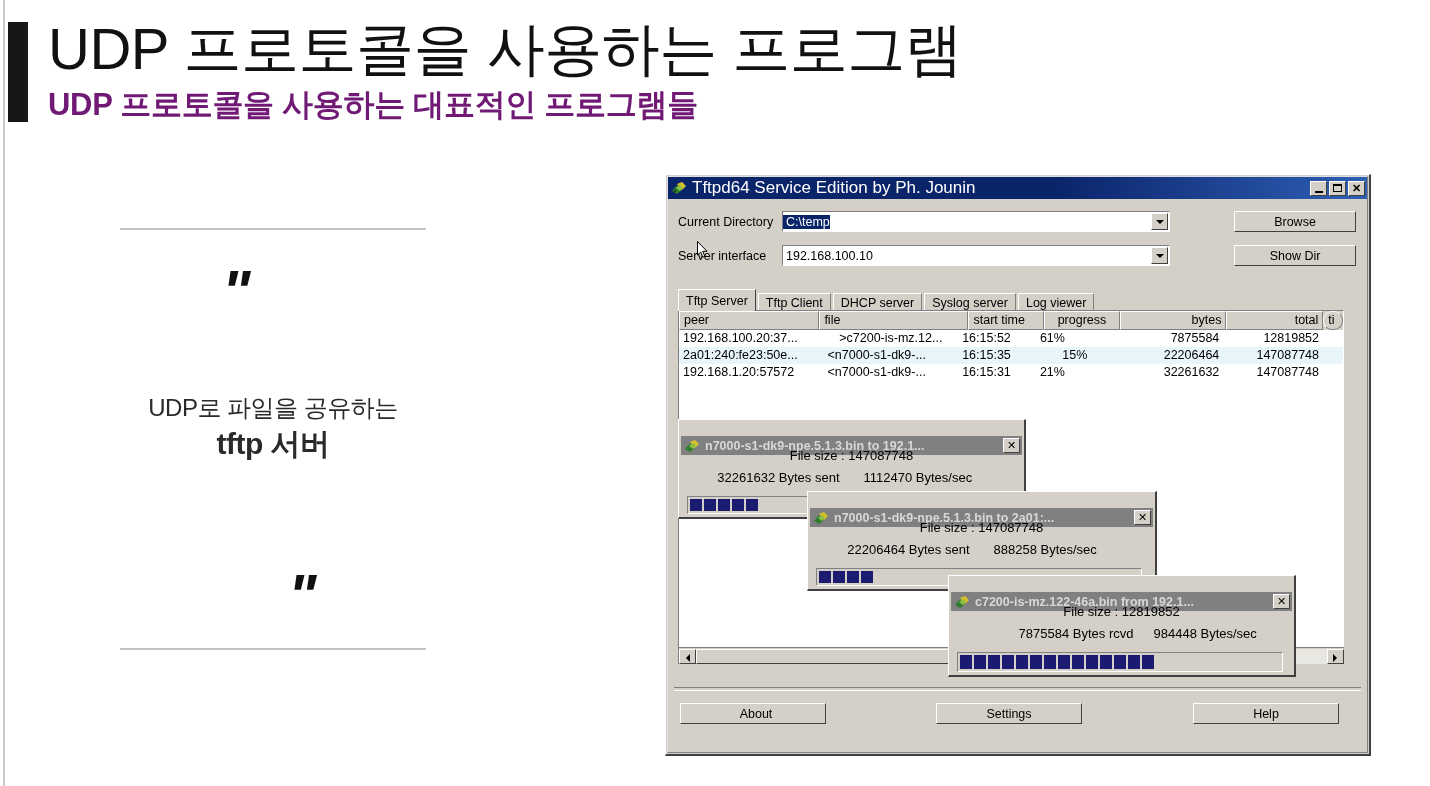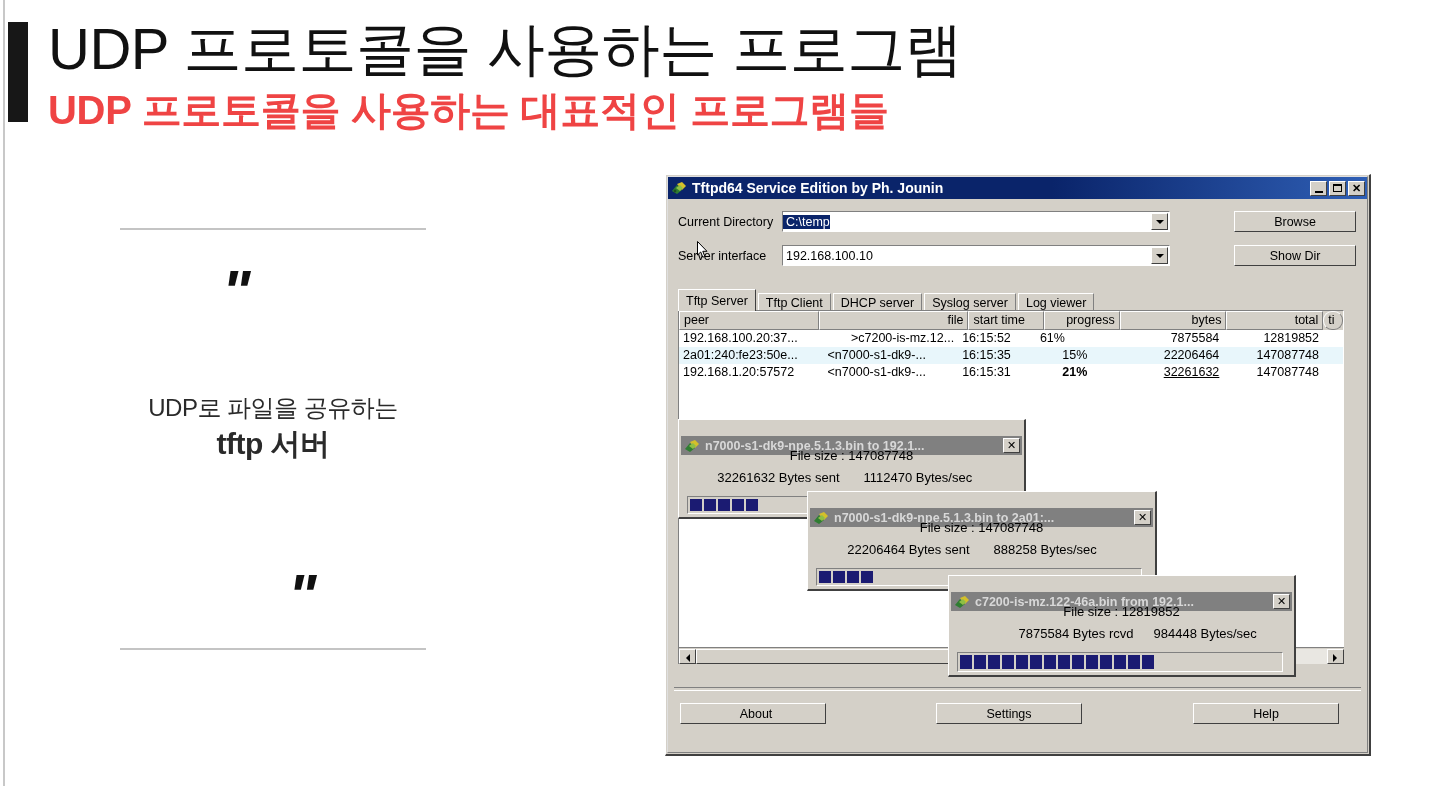--- a/index.html
+++ b/index.html
@@ -24,23 +24,23 @@
     background: #171717;
   }
   .slide-title {
     position: absolute; left: 48px; top: 18px;
     font-size: 58px; line-height: 1.06;
     font-weight: 400; letter-spacing: -0.5px;
     color: #111; white-space: nowrap;
   }
   .slide-subtitle {
     position: absolute; left: 48px; top: 88px;
-    font-size: 40px; line-height: 1.12;
+    font-size: 31px; line-height: 1.12;
     font-weight: 700; letter-spacing: -0.3px;
-    color: #ef4444; white-space: nowrap;
+    color: #701a75; white-space: nowrap;
   }
 
   
   .quote-block { position: absolute; left: 120px; top: 228px; width: 306px; }
   .quote-rule { width: 306px; height: 2px; background: #c4c4c4; }
   .quote-rule-bottom {
     position: absolute; left: 120px; top: 648px;
     width: 306px; height: 2px; background: #c4c4c4;
   }
   .quote-mark {
@@ -84,21 +84,21 @@
     position: absolute; left: 2px; top: 2px; right: 2px; height: 22px;
     background: linear-gradient(to right, #0a246a 0%, #0a246a 55%, #2f5fb5 100%);
     display: flex; align-items: center; padding: 0 2px 0 3px;
     box-sizing: border-box;
   }
   .title-icon {
     width: 16px; height: 16px; flex: 0 0 16px; margin-right: 5px;
     position: relative;
   }
   .titlebar-text {
-    color: #ffffff; font-weight: 700; font-size: 14px;
+    color: #ffffff; font-weight: 400; font-size: 17px;
     white-space: nowrap; flex: 1 1 auto; overflow: hidden;
   }
   .titlebar-buttons { display: flex; gap: 2px; align-items: center; }
   .tb-btn {
     width: 17px; height: 15px; background: #d4d0c8;
     border-top: 1px solid #ffffff; border-left: 1px solid #ffffff;
     border-right: 1px solid #404040; border-bottom: 1px solid #404040;
     position: relative; box-sizing: border-box;
     font-size: 10px; line-height: 13px; text-align: center;
     color: #000; font-family: "Liberation Sans", sans-serif;
@@ -311,52 +311,52 @@
       <div class="tab active">Tftp Server</div>
       <div class="tab">Tftp Client</div>
       <div class="tab">DHCP server</div>
       <div class="tab">Syslog server</div>
       <div class="tab">Log viewer</div>
     </div>
 
   <div class="listview">
     <div class="lv-header" id="lvhead">
         <div class="lv-th" style="width: 145px; text-align: left;">peer</div>
-        <div class="lv-th" style="width: 154px; text-align: right;">file</div>
+        <div class="lv-th" style="width: 154px; text-align: left;">file</div>
         <div class="lv-th" style="width: 78px; text-align: left;">start time</div>
-        <div class="lv-th" style="width: 78px; text-align: right;">progress</div>
+        <div class="lv-th" style="width: 78px; text-align: center;">progress</div>
         <div class="lv-th" style="width: 110px; text-align: right;">bytes</div>
         <div class="lv-th" style="width: 100px; text-align: right;">total</div>
         <div class="lv-th" style="width: 20px; text-align: left; border-radius: 9px;">ti</div>
       </div>
     <div id="lvbody">
         <div class="lv-row">
           <div class="lv-td" style="width: 145px; text-align: left;">192.168.100.20:37...</div>
-          <div class="lv-td" style="width: 135px; text-align: right;">&gt;c7200-is-mz.12...</div>
+          <div class="lv-td" style="width: 135px; text-align: center;">&gt;c7200-is-mz.12...</div>
           <div class="lv-td" style="width: 78px; text-align: left;">16:15:52</div>
           <div class="lv-td" style="width: 78px; text-align: left;">61%</div>
           <div class="lv-td" style="width: 110px; text-align: right;">7875584</div>
           <div class="lv-td" style="width: 100px; text-align: right;">12819852</div>
           <div class="lv-td" style="width: 20px; text-align: left;"></div>
         </div>
         <div class="lv-row alt">
           <div class="lv-td" style="width: 145px; text-align: left;">2a01:240:fe23:50e...</div>
           <div class="lv-td" style="width: 135px; text-align: left;">&lt;n7000-s1-dk9-...</div>
           <div class="lv-td" style="width: 78px; text-align: left;">16:15:35</div>
           <div class="lv-td" style="width: 78px; text-align: center;">15%</div>
           <div class="lv-td" style="width: 110px; text-align: right;">22206464</div>
           <div class="lv-td" style="width: 100px; text-align: right;">147087748</div>
           <div class="lv-td" style="width: 20px; text-align: left;"></div>
         </div>
         <div class="lv-row">
           <div class="lv-td" style="width: 145px; text-align: left;">192.168.1.20:57572</div>
           <div class="lv-td" style="width: 135px; text-align: left;">&lt;n7000-s1-dk9-...</div>
           <div class="lv-td" style="width: 78px; text-align: left;">16:15:31</div>
-          <div class="lv-td" style="width: 78px; text-align: center; font-weight: bold;">21%</div>
-          <div class="lv-td" style="width: 110px; text-align: right; text-decoration: underline;">32261632</div>
+          <div class="lv-td" style="width: 78px; text-align: left;">21%</div>
+          <div class="lv-td" style="width: 110px; text-align: right;">32261632</div>
           <div class="lv-td" style="width: 100px; text-align: right;">147087748</div>
           <div class="lv-td" style="width: 20px; text-align: left;"></div>
         </div>
       </div>
   </div>
 
   <div class="hscroll">
     <span class="sb-arrow left"></span>
     <span class="sb-thumb" style="width:560px;"></span>
     <span class="sb-track"></span>

